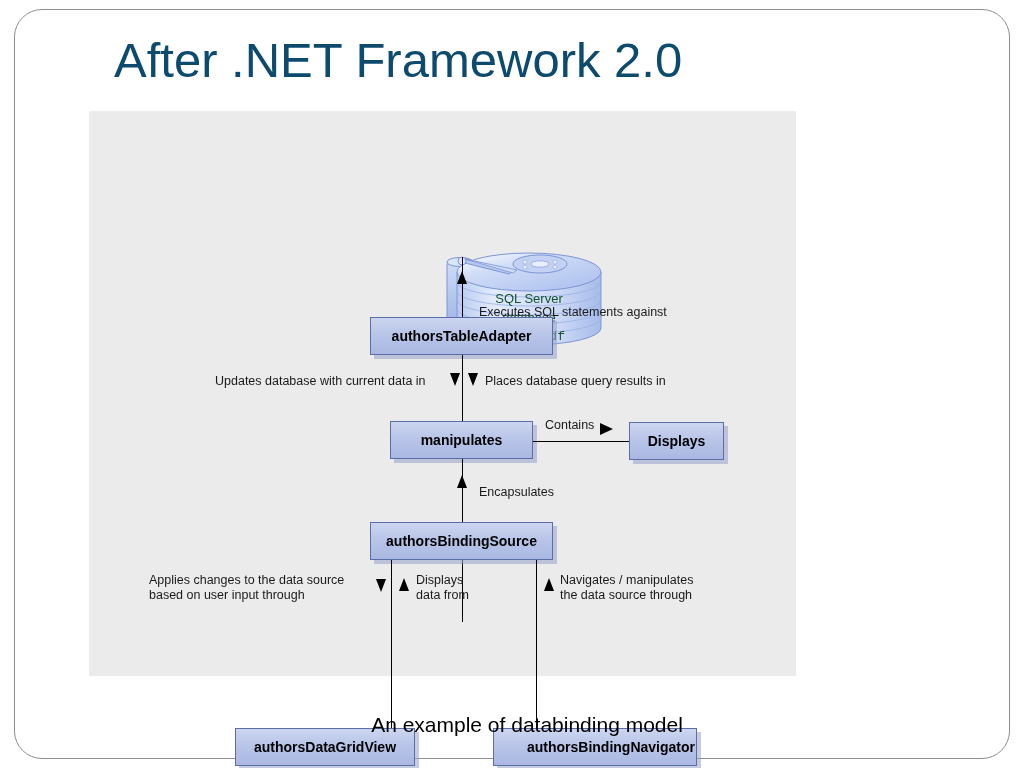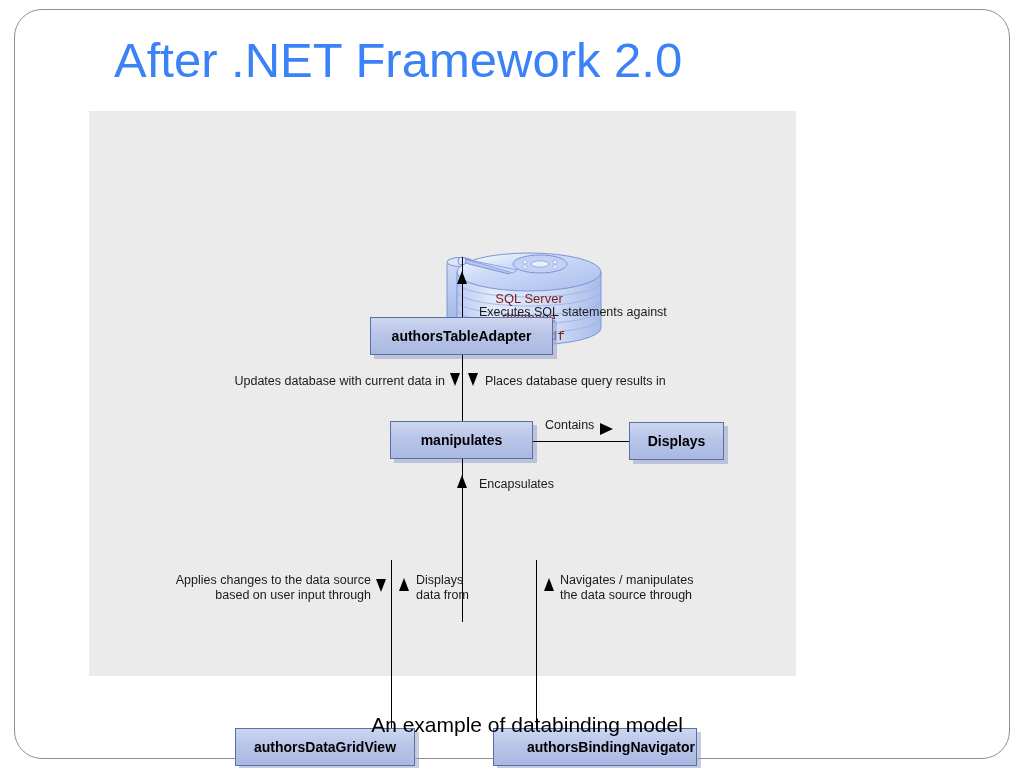--- a/index.html
+++ b/index.html
@@ -28,21 +28,21 @@
     background: #ffffff;
   }
 
   
   #slide-title {
     position: absolute;
     left: 99px;
     top: 22px;
     font-size: 49px;
     font-weight: normal;
-    color: #3b82f6;
+    color: #0c4a6e;
     letter-spacing: 0px;
     white-space: nowrap;
     font-family: "Liberation Sans", sans-serif;
   }
 
   
   #diagram-panel {
     position: absolute;
     left: 74px;
     top: 101px;
@@ -76,21 +76,21 @@
   .conn.h { height: 1px; }
 
   .edge-label {
     position: absolute;
     font-size: 12.5px;
     color: #1a1a1a;
     font-family: "Liberation Sans", sans-serif;
     line-height: 15px;
     white-space: pre;
   }
-  .edge-label.right-al { text-align: right; }
+  .edge-label.right-al { }
 
   
   .arrow {
     position: absolute;
     width: 0; height: 0;
   }
   .arrow.up {
     border-left: 5px solid transparent;
     border-right: 5px solid transparent;
     border-bottom: 13px solid #000000;
@@ -115,21 +115,21 @@
     height: 126px;
   }
   #db-label {
     position: absolute;
     left: 0;
     top: 57px;
     width: 180px;
     text-align: center;
     font-family: "Liberation Sans", sans-serif;
     font-size: 13px;
-    color: #7f1d1d;
+    color: #14532d;
     line-height: 19px;
     pointer-events: none;
   }
   #db-label .mono {
     font-family: "Liberation Mono", monospace;
     font-size: 13px;
     letter-spacing: 0.3px;
   }
 
   
@@ -221,22 +221,23 @@
     <div class="node-box" style="left:301px; top:310px; width:143px; height:38px;">manipulates</div>
 
     <div class="conn h" style="left:444px; top:330px; width:100px;"></div>
     <div class="arrow right" style="left:511px; top:312px;"></div>
     <div class="edge-label" style="left:456px; top:307px;">Contains</div>
 
     <div class="node-box" style="left:540px; top:311px; width:95px; height:38px;">Displays</div>
 
     <div class="conn v" style="left:373px; top:348px; height:163px;"></div>
     <div class="arrow up" style="left:368px; top:364px;"></div>
-    <div class="edge-label" style="left:390px; top:366px;text-align:center;">Encapsulates</div>
-
+    <div class="edge-label" style="left:390px; top:374px;text-align:center;">Encapsulates</div>
+
+    <div class="node-box" style="left:281px; top:411px; width:183px; height:38px;">authorsBindingSource</div>
 
     <div class="conn v" style="left:302px; top:449px; height:170px;"></div>
     <div class="conn v" style="left:447px; top:449px; height:170px;"></div>
 
     <div class="arrow down" style="left:287px; top:468px;"></div>
     <div class="edge-label right-al" style="left:60px; top:462px; width:222px;"><span>Applies changes to the data source
 based on user input through</span></div>
 
     <div class="arrow up" style="left:310px; top:467px;"></div>
     <div class="edge-label" style="left:327px; top:462px;"><span>Displays

